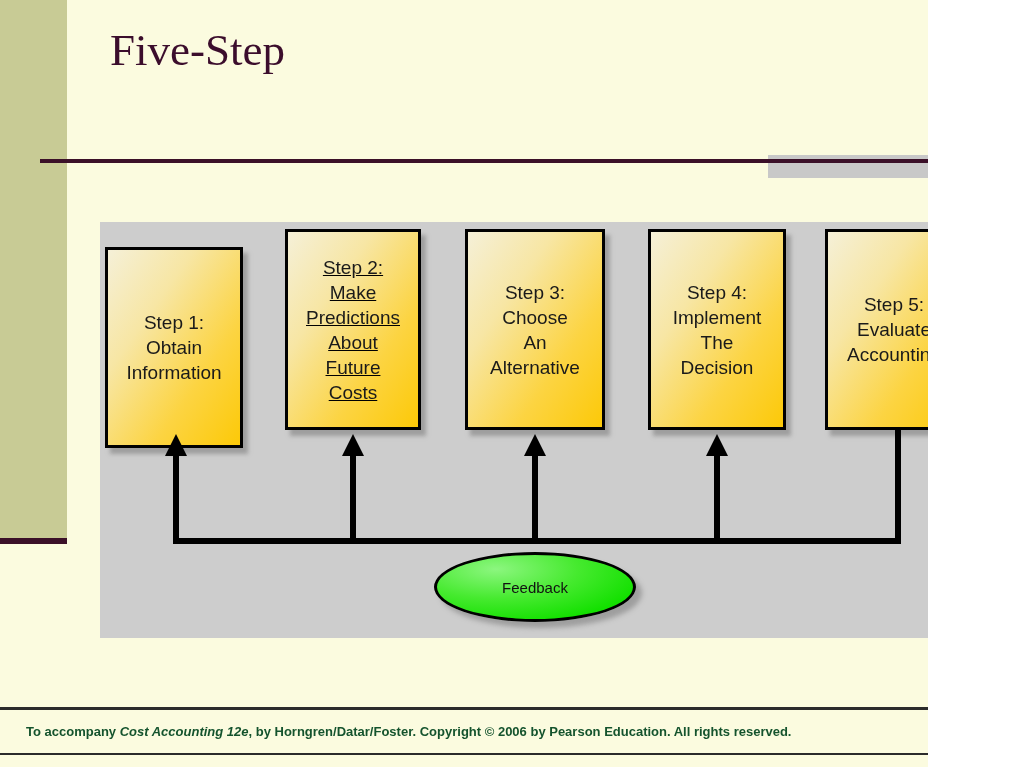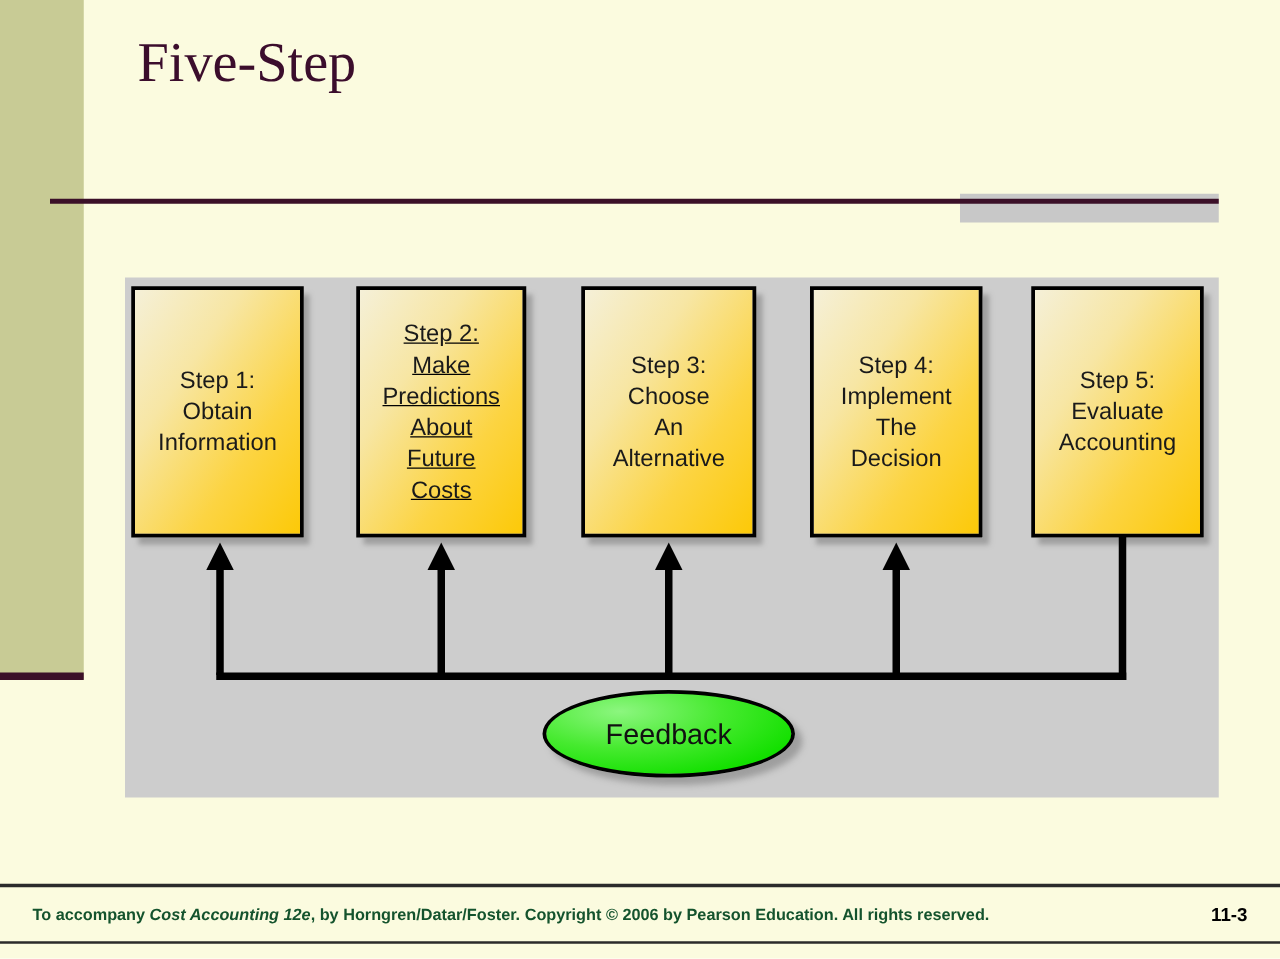--- a/index.html
+++ b/index.html
@@ -2,21 +2,21 @@
 <html><head>
 <meta charset="utf-8">
 <style>
   html, body {
     margin: 0;
     padding: 0;
     background: #ffffff;
   }
   #slide {
     position: relative;
-    width: 1024px;
+    width: 928px;
     height: 767px;
     background: #fbfbdf;
     overflow: hidden;
     font-family: "Liberation Sans", sans-serif;
   }
 
   
   #left-band {
     position: absolute;
     left: 0;
@@ -92,21 +92,21 @@
   }
   .step-box .step-text {
     font-family: "Liberation Sans", sans-serif;
     font-size: 19px;
     line-height: 25px;
     color: #1a1a1a;
     text-align: center;
     white-space: pre-line;
     padding: 0 4px;
   }
-  #step-box-1 { left: 105px; width: 138px; }
+  #step-box-1 { left: 105px; width: 138px; margin-top: 18px; }
   #step-box-2 { left: 285px; width: 136px; text-decoration: underline; }
   #step-box-3 { left: 465px; width: 140px; }
   #step-box-4 { left: 648px; width: 138px; }
   #step-box-5 { left: 825px; width: 138px; }
 
   
   .conn-v {
     position: absolute;
     width: 6px;
     background: #000000;
@@ -136,21 +136,21 @@
     border: 3px solid #000000;
     box-sizing: border-box;
     background: radial-gradient(ellipse at 30% 22%, #8cf67f 0%, #46ea2f 42%, #13e000 78%, #0ed400 100%);
     box-shadow: 6px 6px 5px rgba(120,120,120,0.55);
     display: flex;
     align-items: center;
     justify-content: center;
   }
   #feedback-label {
     font-family: "Liberation Sans", sans-serif;
-    font-size: 23px;
+    font-size: 15px;
     color: #111111;
   }
 
   
   #footer-rule-top {
     position: absolute;
     left: 0;
     top: 707px;
     width: 1024px;
     height: 3px;

